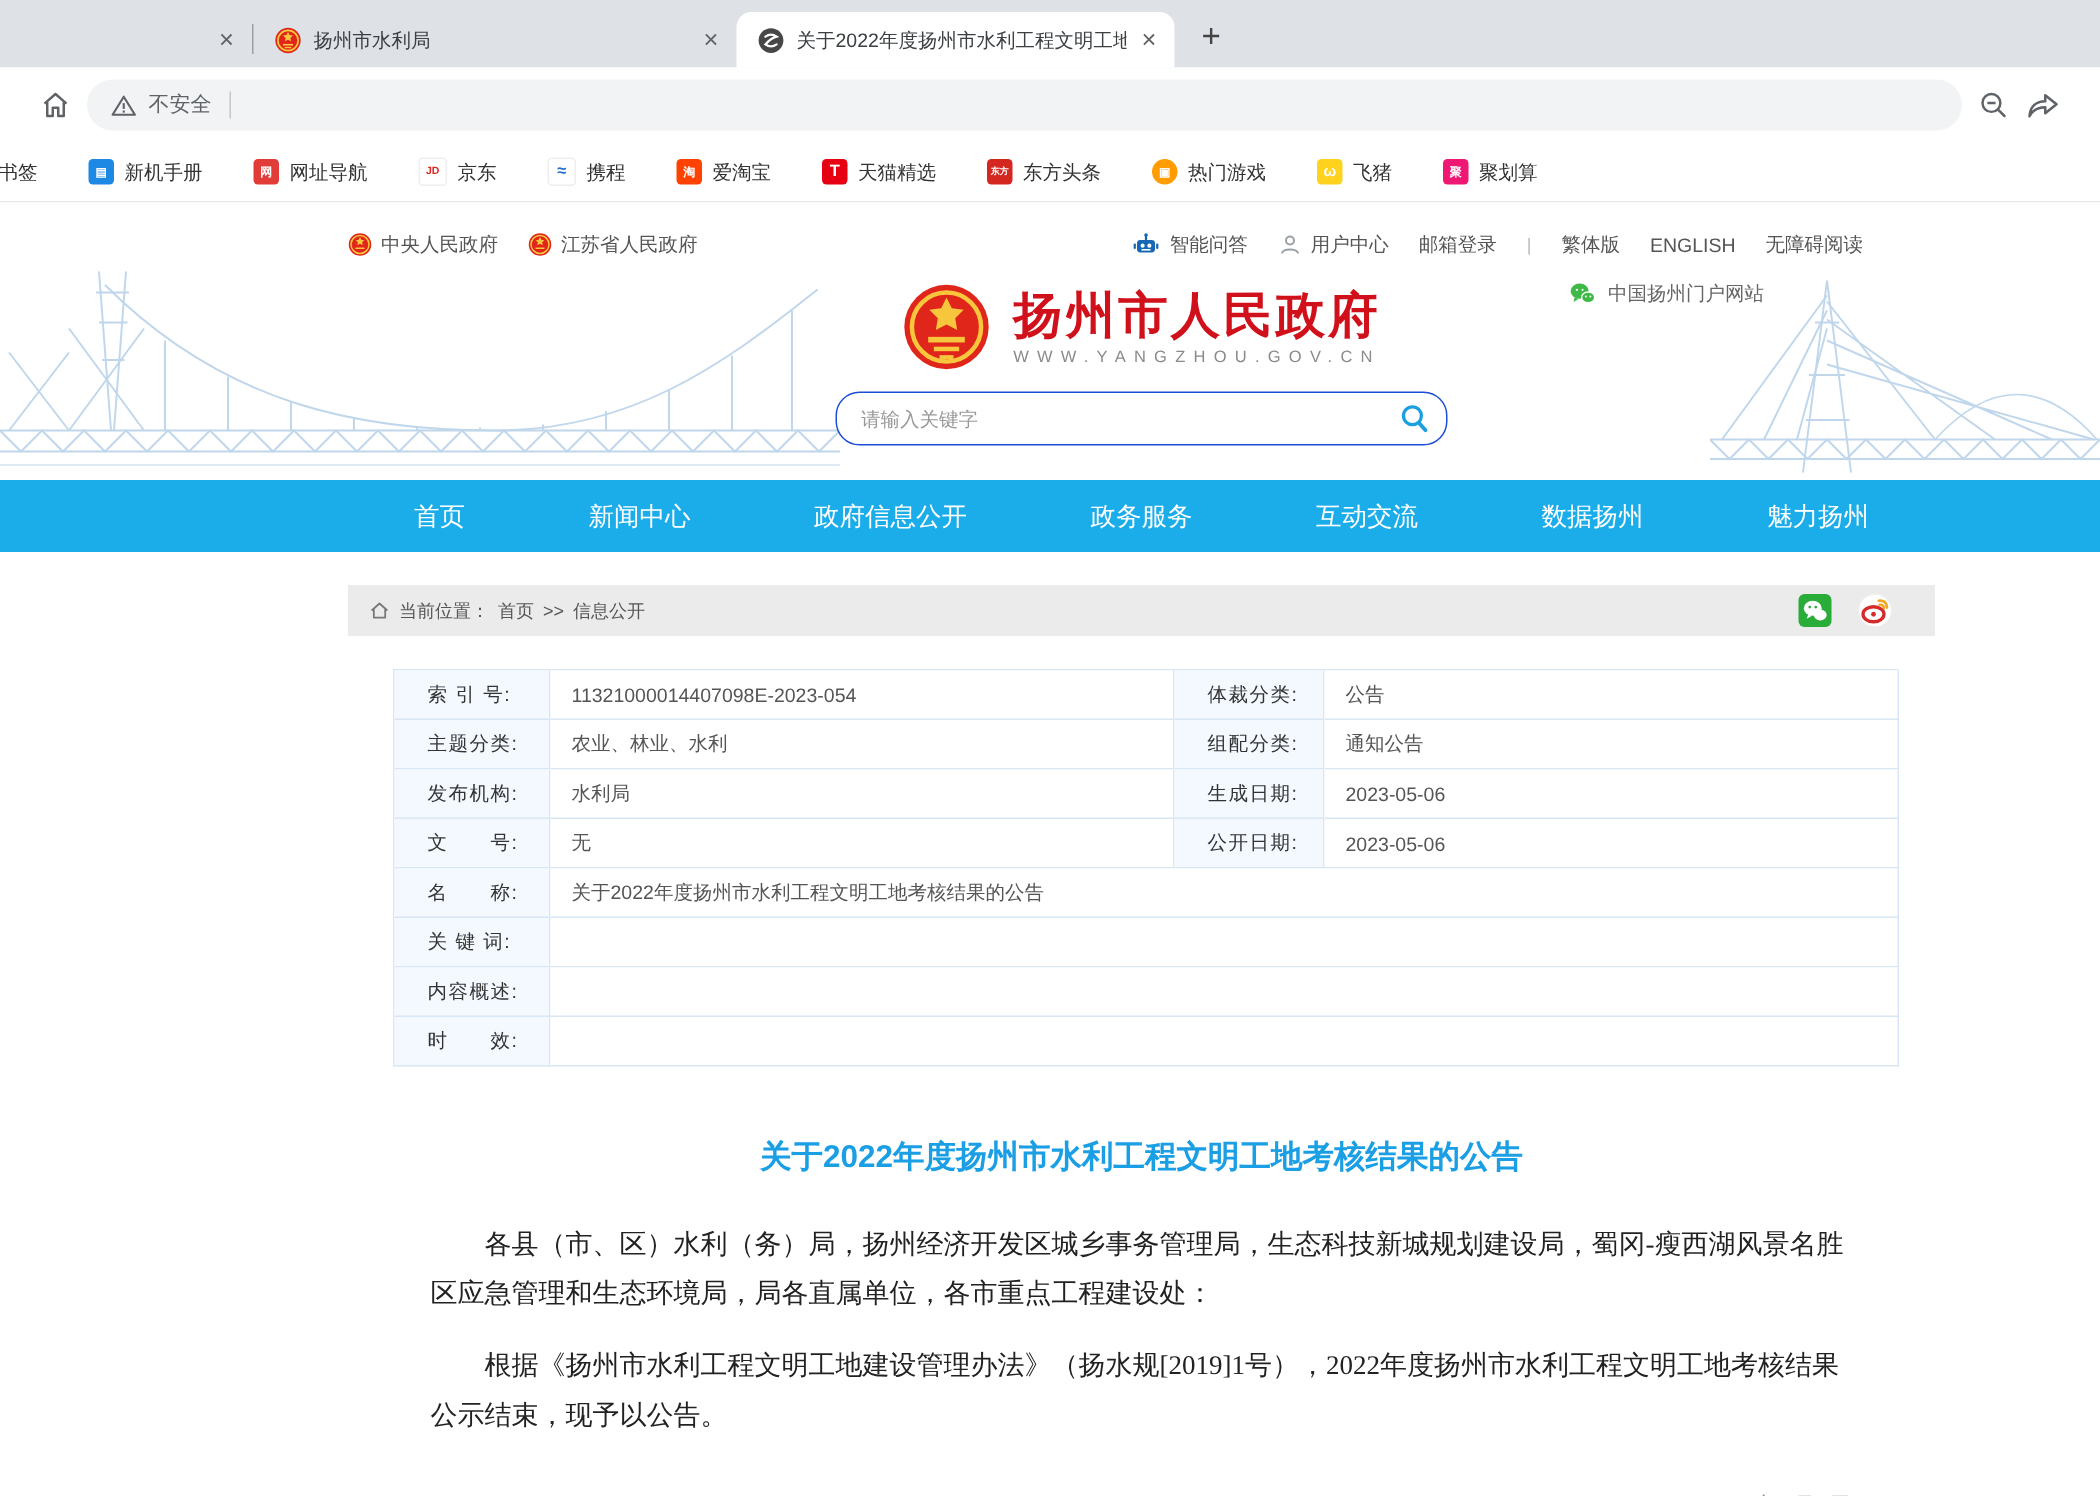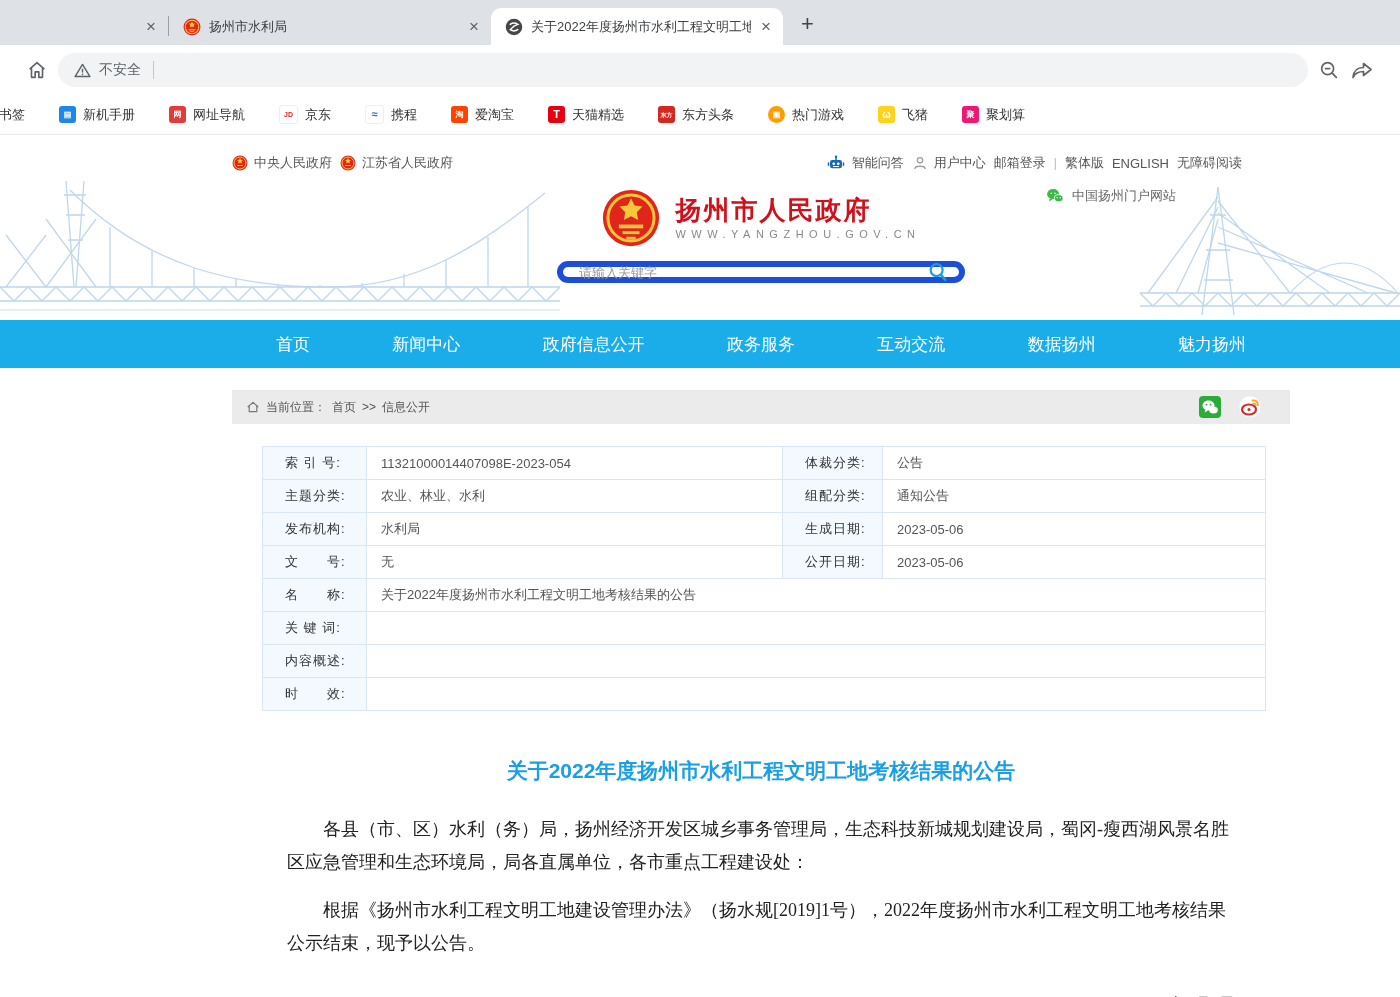--- a/index.html
+++ b/index.html
@@ -25,32 +25,32 @@
   .urltext{color:#202124;font-size:15px;white-space:nowrap;overflow:hidden;}
   .abicon{flex:0 0 auto;cursor:pointer;}
   .bookmarksbar{height:39px;background:#fff;border-bottom:1px solid #e8e8e8;display:flex;align-items:center;gap:34px;padding-left:0;overflow:hidden;}
   .bm{display:flex;align-items:center;gap:7px;font-size:13px;color:#333;white-space:nowrap;cursor:pointer;}
   .bm:first-child{margin-left:-14px;}
   .bmi{width:17px;height:17px;border-radius:3px;display:flex;align-items:center;justify-content:center;
        font-size:8px;font-weight:bold;color:#fff;line-height:1;flex:0 0 auto;}
   
   .utilbar{height:40px;background:#fff;display:flex;align-items:center;}
   .util-inner{margin-left:232px;width:1010px;display:flex;align-items:center;justify-content:space-between;}
-  .ugroup{display:flex;align-items:center;gap:8px;margin-top:16px;}
+  .ugroup{display:flex;align-items:center;gap:20px;margin-top:16px;}
   .ulink{display:flex;align-items:center;gap:6px;font-size:13px;color:#555;text-decoration:none;cursor:pointer;white-space:nowrap;}
   .udiv{color:#bbb;font-size:12px;}
   
   .banner{position:relative;height:145px;background:#fff;overflow:hidden;}
   .bridgeart{position:absolute;top:0;pointer-events:none;opacity:.85;}
   .banner-inner{position:relative;margin-left:232px;width:1058px;height:100%;}
   .logo-row{display:flex;align-items:center;justify-content:center;gap:14px;padding-top:13px;}
-  .logo-name{font-size:26px;font-weight:bold;color:#d0111b;letter-spacing:2px;line-height:1.1;}
+  .logo-name{font-size:33px;font-weight:bold;color:#d0111b;letter-spacing:2px;line-height:1.1;}
   .logo-domain{font-size:11px;color:#8a8a8a;letter-spacing:5.5px;margin-top:4px;}
   .portal{position:absolute;right:114px;top:12px;display:flex;align-items:center;gap:7px;font-size:13px;color:#666;}
-  .searchbox{width:408px;height:22px;margin:13px auto 0;background:#fff;border:6px solid #1d4ed8;border-radius:16px;
+  .searchbox{width:408px;height:36px;margin:13px auto 0;background:#fff;border:1px solid #1d4ed8;border-radius:16px;
              display:flex;align-items:center;padding:0 10px 0 14px;box-sizing:border-box;position:relative;z-index:2;}
   .searchbox input{border:0;outline:0;flex:1;font-size:13px;color:#333;background:transparent;font-family:inherit;}
   .searchbox input::placeholder{color:#999;}
   
   .nav{height:48px;background:#1badea;}
   .nav-inner{margin-left:232px;width:1058px;height:100%;display:flex;align-items:center;justify-content:space-between;
              padding:0 44px;box-sizing:border-box;}
   .navitem{color:#fff;font-size:17px;text-decoration:none;cursor:pointer;white-space:nowrap;}
   
   .main{margin-left:232px;width:1058px;margin-top:22px;background:#fff;}

